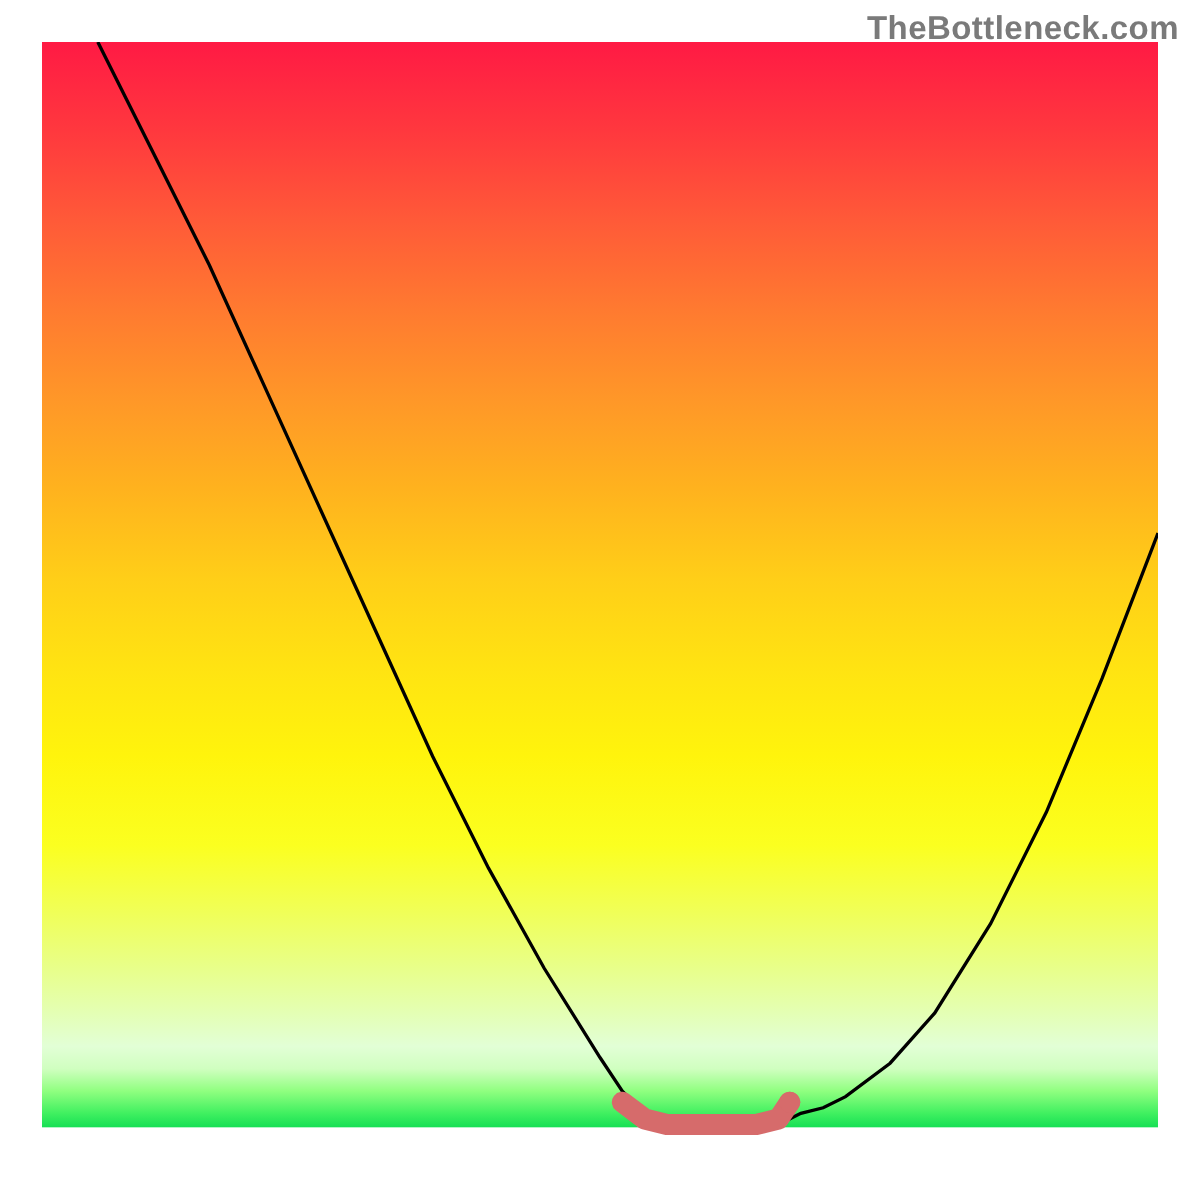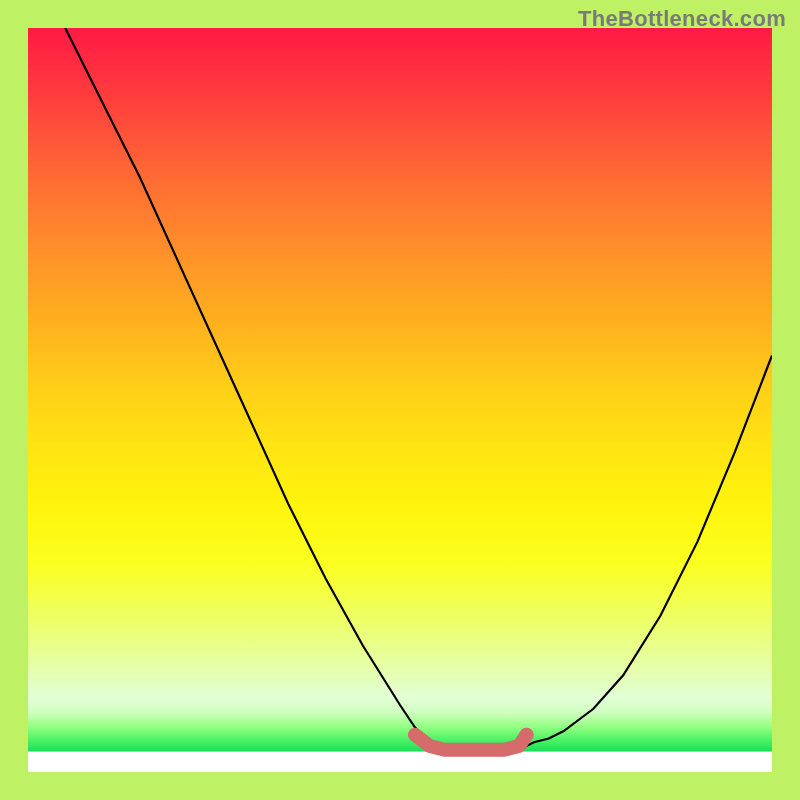--- a/index.html
+++ b/index.html
@@ -1,16 +1,16 @@
 <!DOCTYPE html>
 <html><head>
 <meta charset="utf-8">
 <style>
 html,body{margin:0;padding:0;width:800px;height:800px;background:#000;overflow:hidden}
-.frame{position:relative;width:800px;height:800px;background:#bef264}
+.frame{position:relative;width:800px;height:800px;background:#ffffff}
 .plot{position:absolute;left:28px;top:28px;width:744px;height:744px;overflow:hidden}
 .gradient{position:absolute;left:0;top:0;width:100%;height:100%;
 background:linear-gradient(to bottom,
  #ff1a44 0%,
  #ff383e 8%,
  #ff5a38 16%,
  #ff7a30 24%,
  #ff9728 32%,
  #ffb21e 40%,
  #ffce18 48%,

